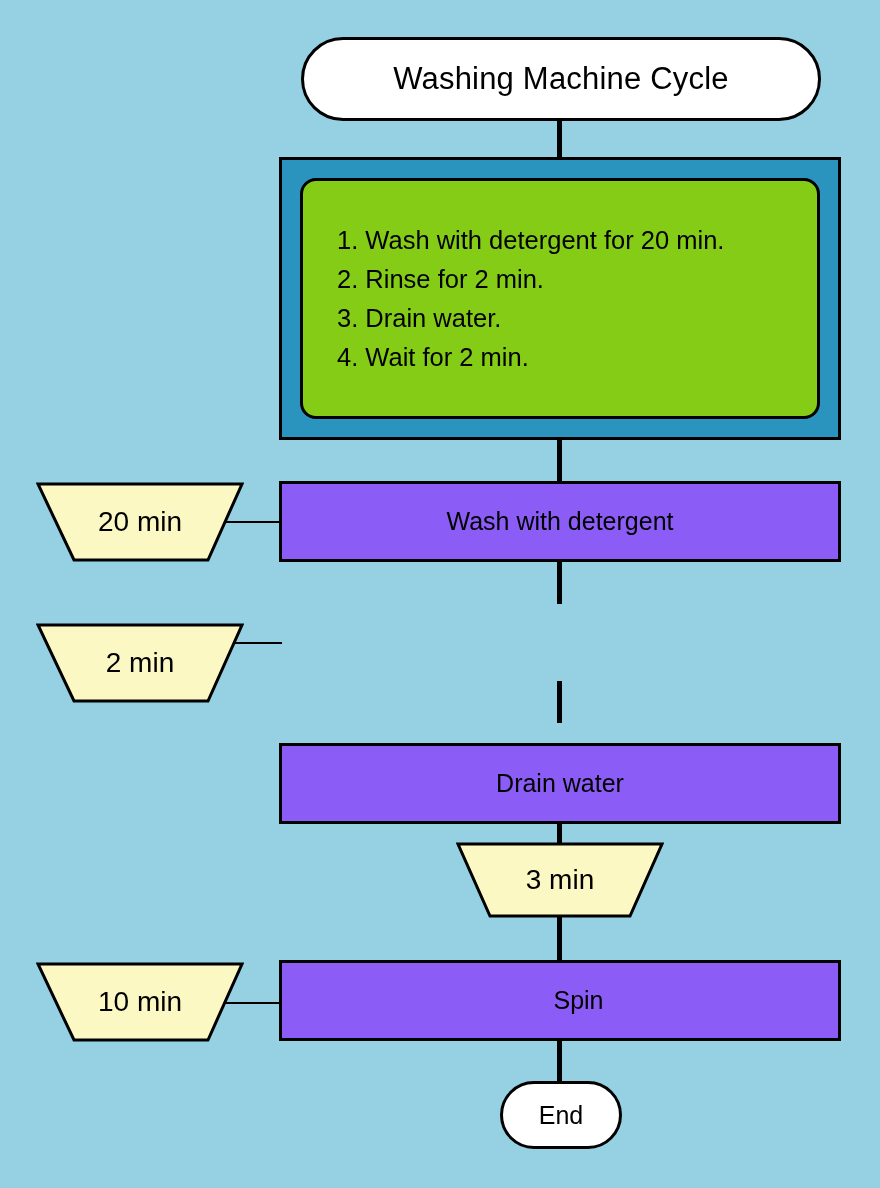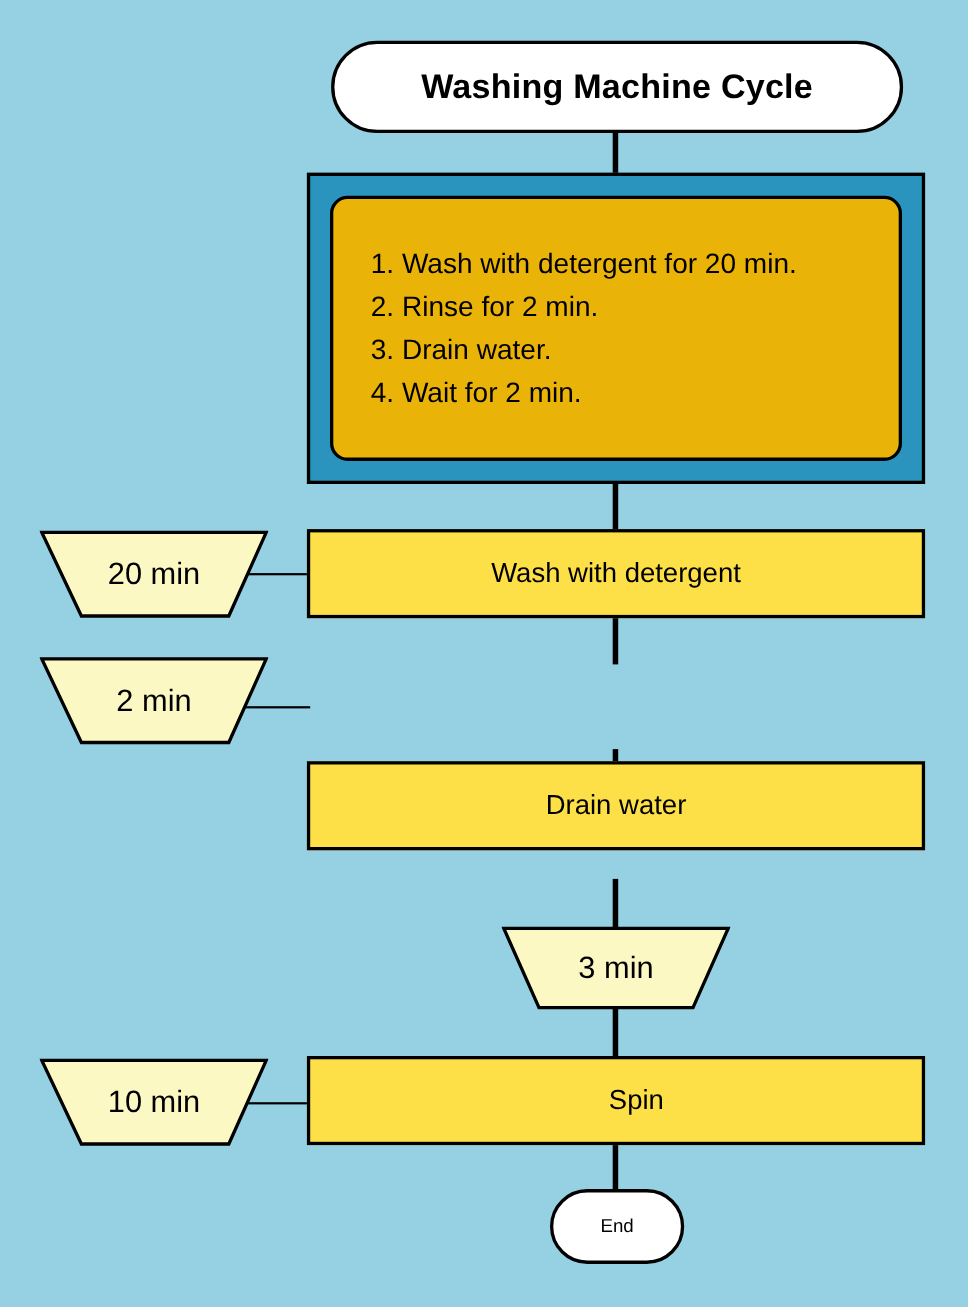--- a/index.html
+++ b/index.html
@@ -48,65 +48,65 @@
     background: #ffffff;
     border: 3px solid #000;
     border-radius: 999px;
   }
   #title-node {
     left: 301px;
     top: 37px;
     width: 520px;
     height: 84px;
     font-size: 31px;
-    font-weight: bold;
+    font-weight: normal;
     letter-spacing: 0.2px;
   }
   #end-node {
     left: 500px;
     top: 1081px;
     width: 122px;
     height: 68px;
-    font-size: 17px;
+    font-size: 25px;
   }
 
   
   #list-outer {
     position: absolute;
     left: 279px;
     top: 157px;
     width: 562px;
     height: 283px;
     background: #2a94be;
     border: 3px solid #000;
     box-sizing: border-box;
     padding: 18px;
   }
   #list-inner {
     width: 100%;
     height: 100%;
     box-sizing: border-box;
-    background: #eab308;
+    background: #84cc16;
     border: 3px solid #000;
     border-radius: 16px;
     display: flex;
     flex-direction: column;
     justify-content: center;
     padding: 0 34px;
   }
   .list-line {
     font-size: 25.5px;
     line-height: 39px;
     color: #000;
     white-space: pre;
   }
 
   
   .process {
-    background: #fde047;
+    background: #8b5cf6;
     border: 3px solid #000;
     left: 279px;
     width: 562px;
     height: 81px;
     font-size: 25px;
   }
 
   
   .trap-wrap {
     position: absolute;
@@ -161,28 +161,28 @@
   <div class="trap-wrap" style="left:36px; top:481px; width:208px; height:82px;">
     <svg width="208" height="82" viewBox="0 0 208 82">
       <polygon points="2,3 206,3 172,79 38,79" fill="#fcf8c3" stroke="#000" stroke-width="3"></polygon>
     </svg>
     <div class="trap-label">20 min</div>
   </div>
   <div class="node process" style="top:481px;">
     <span>Wash with detergent</span>
   </div>
 
-  <div class="trap-wrap" style="left:36px; top:596px; width:208px; height:82px;text-align:center;">
+  <div class="trap-wrap" style="left:36px; top:622px; width:208px; height:82px;text-align:center;">
     <svg width="208" height="82" viewBox="0 0 208 82">
       <polygon points="2,3 206,3 172,79 38,79" fill="#fcf8c3" stroke="#000" stroke-width="3"></polygon>
     </svg>
     <div class="trap-label">2 min</div>
   </div>
 
-  <div class="node process" style="top:692px;">
+  <div class="node process" style="top:743px;">
     <span>Drain water</span>
   </div>
 
   <div class="trap-wrap" style="left:456px; top:841px; width:208px; height:78px;">
     <svg width="208" height="78" viewBox="0 0 208 78">
       <polygon points="2,3 206,3 174,75 34,75" fill="#fcf8c3" stroke="#000" stroke-width="3"></polygon>
     </svg>
     <div class="trap-label">3 min</div>
   </div>
 

